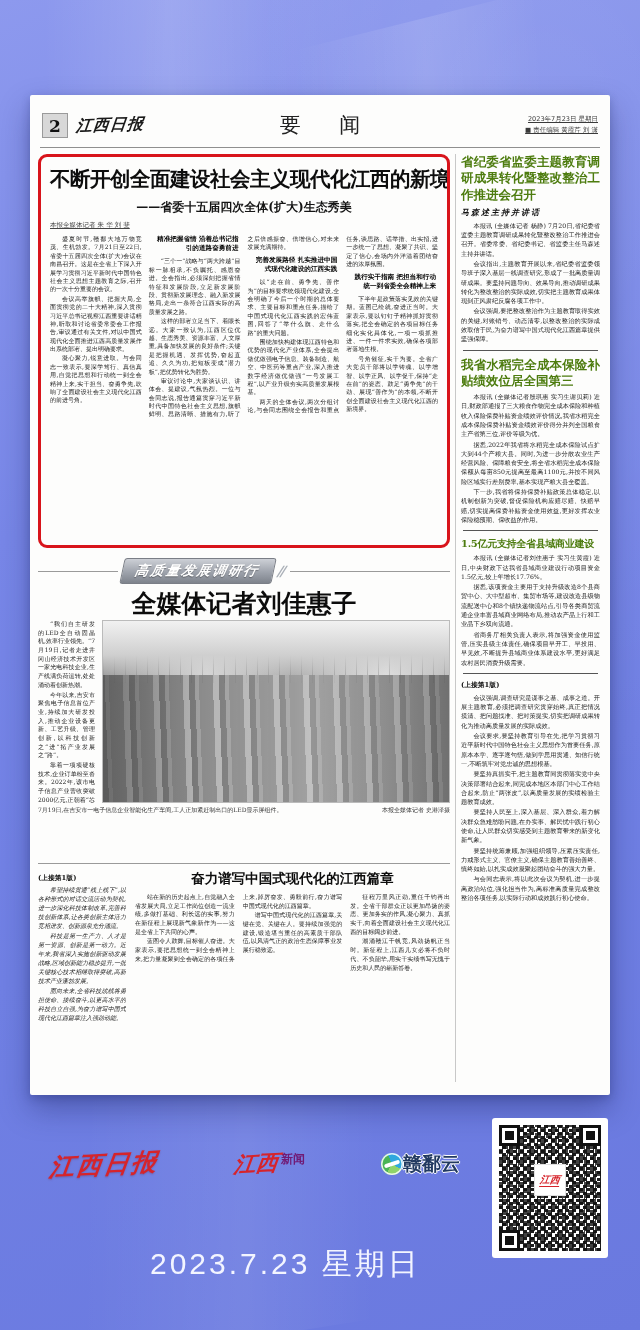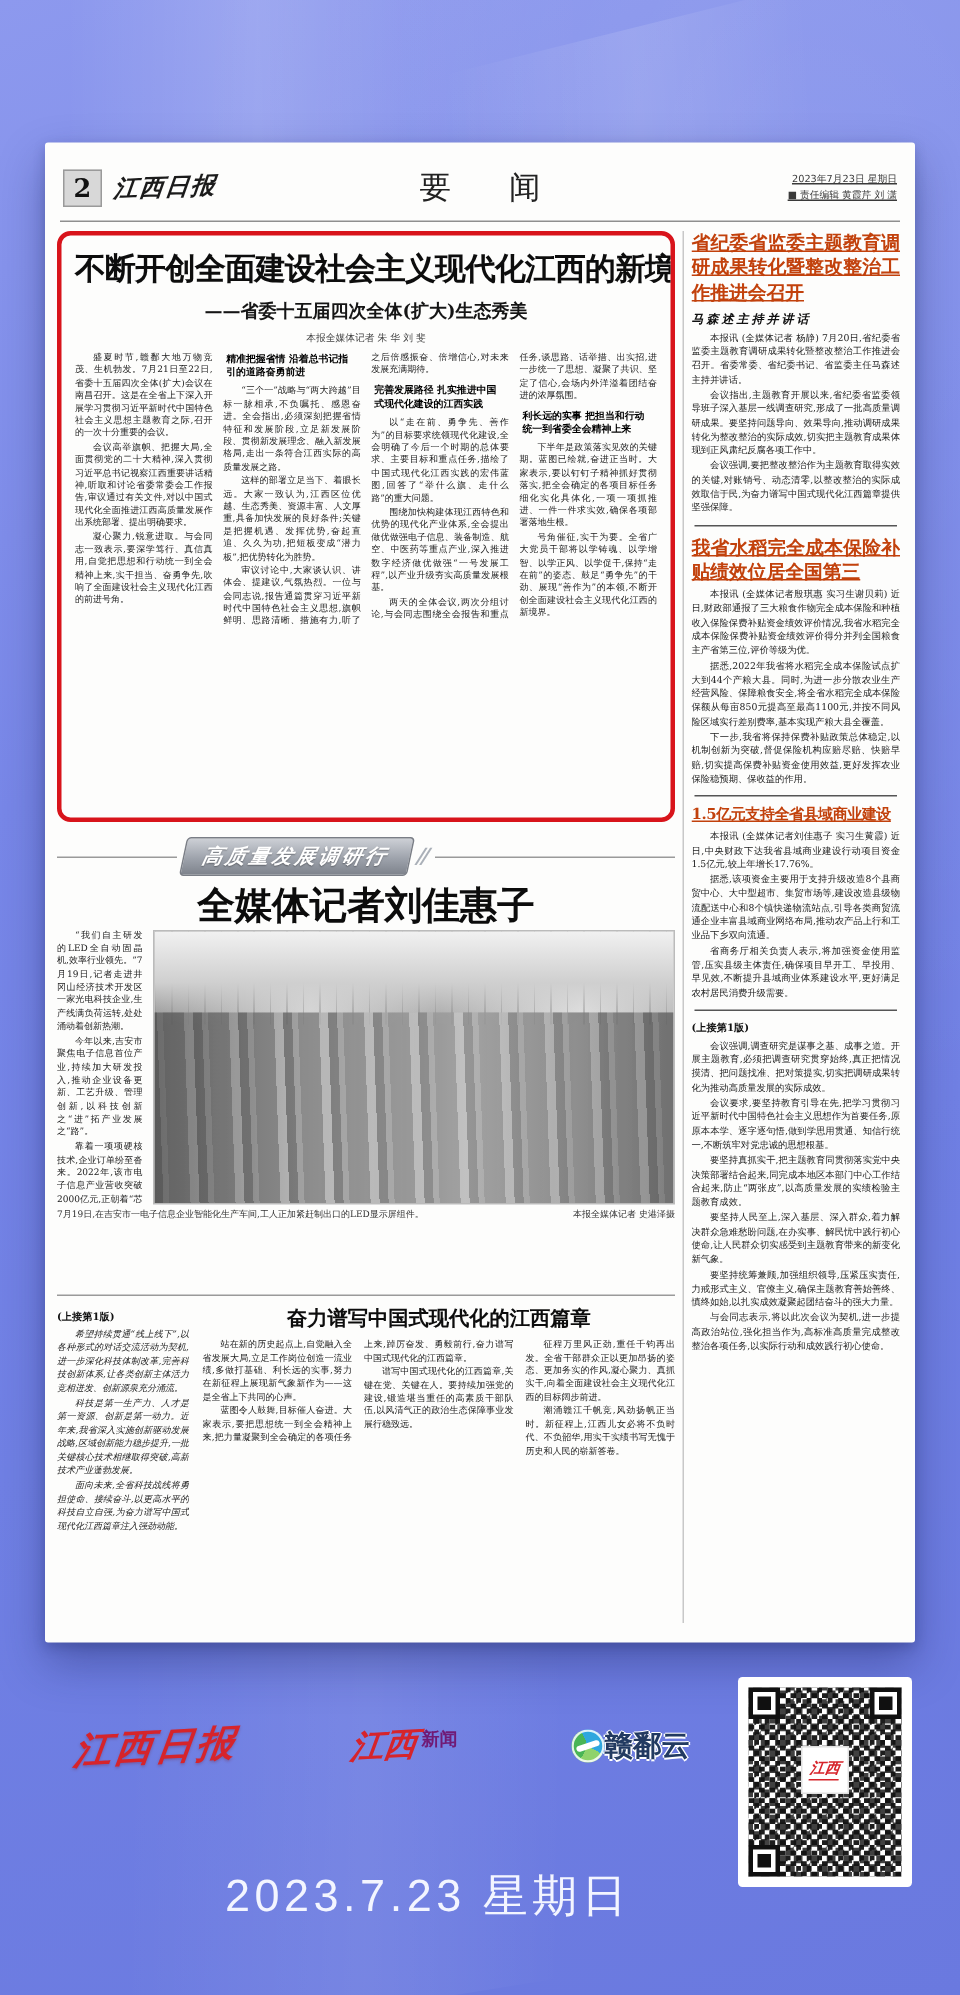--- a/index.html
+++ b/index.html
@@ -36,31 +36,31 @@
   .mast-meta { text-align:right; font-size:6.5px; color:#3a3a3a; line-height:1.7;
                font-family:"DejaVu Sans","Liberation Sans",sans-serif;text-decoration:underline; }
   .mast-rule { position:absolute; top:52px; left:10px; right:10px; border-top:1px solid #8f8f8f; }
 
   
   .lead-box { position:absolute; left:8px; top:59px; width:412px; height:394px;
               border:3px solid #d8141b; border-radius:9px; padding:5px 9px; overflow:hidden; }
   .lead-box h1 { font-size:20.5px; font-weight:bold; text-align:center; color:#0d0d0d;
                  letter-spacing:-0.5px; margin-top:3px; white-space:nowrap; }
   .lead-box h2 { font-size:12px; font-weight:bold; text-align:center; color:#151515; margin-top:6px; }
-  .lead-byline { font-size:6.5px; text-align:center; color:#444; margin-top:5px; margin-bottom:5px; }
+  .lead-byline { font-size:6.5px; color:#444; margin-top:5px; margin-bottom:5px;text-decoration:underline; }
   .cols4 { height:296px; overflow:hidden; columns:4; column-gap:7px;
            font-size:6px; line-height:1.4; color:#222; text-align:justify; }
   .para { text-indent:2em; margin-bottom:1px; }
-  .subhead { font-size:6.6px; text-align:left; margin:4px 2px; color:#000; }
+  .subhead { font-size:6.6px; text-align:right; margin:4px 2px; color:#000; }
 
   
   .vrule { position:absolute; left:425px; top:59px; height:928px; border-left:1px solid #c8c8c8; }
   .right-col { position:absolute; left:431px; top:59px; width:139px; height:928px; overflow:hidden; }
-  .right-col h3 { font-size:12.5px; font-weight:bold; color:#c2410c; line-height:1.3;
-                  text-align:justify;text-decoration:underline; }
+  .right-col h3 { font-size:12.5px; font-weight:bold; color:#4d7c0f; line-height:1.3;
+                  text-align:justify; }
   .right-col .one-line { font-size:10px; white-space:nowrap; letter-spacing:-0.3px; }
   .kicker { font-size:8px; font-weight:bold; font-style:italic; letter-spacing:2px;
             color:#111; margin:4px 0 3px; }
   .rbody { font-size:6.2px; line-height:1.5; color:#222; text-align:justify; margin-top:3px; }
   .divider { border:none; border-top:1px solid #555; margin:6px 2px; }
   .cont-note { font-weight:bold; font-size:6.8px; margin:3px 0 2px; color:#111; }
 
   
   .feature { position:absolute; left:8px; top:463px; width:412px; }
   .badge-row { display:flex; align-items:center; height:26px; }
@@ -173,21 +173,21 @@
         <p class="para">会议高举旗帜、把握大局,全面贯彻党的二十大精神,深入贯彻习近平总书记视察江西重要讲话精神,听取和讨论省委常委会工作报告,审议通过有关文件,对以中国式现代化全面推进江西高质量发展作出系统部署、提出明确要求。</p>
         <p class="para">凝心聚力,锐意进取。与会同志一致表示,要深学笃行、真信真用,自觉把思想和行动统一到全会精神上来,实干担当、奋勇争先,吹响了全面建设社会主义现代化江西的前进号角。</p>
         <h4 class="subhead">精准把握省情 沿着总书记指引的道路奋勇前进</h4>
         <p class="para">“三个一”战略与“两大跨越”目标一脉相承,不负嘱托、感恩奋进。全会指出,必须深刻把握省情特征和发展阶段,立足新发展阶段、贯彻新发展理念、融入新发展格局,走出一条符合江西实际的高质量发展之路。</p>
         <p class="para">这样的部署立足当下、着眼长远。大家一致认为,江西区位优越、生态秀美、资源丰富、人文厚重,具备加快发展的良好条件;关键是把握机遇、发挥优势,奋起直追、久久为功,把短板变成“潜力板”,把优势转化为胜势。</p>
         <p class="para">审议讨论中,大家谈认识、讲体会、提建议,气氛热烈。一位与会同志说,报告通篇贯穿习近平新时代中国特色社会主义思想,旗帜鲜明、思路清晰、措施有力,听了之后倍感振奋、倍增信心,对未来发展充满期待。</p>
         <h4 class="subhead">完善发展路径 扎实推进中国式现代化建设的江西实践</h4>
         <p class="para">以“走在前、勇争先、善作为”的目标要求统领现代化建设,全会明确了今后一个时期的总体要求、主要目标和重点任务,描绘了中国式现代化江西实践的宏伟蓝图,回答了“举什么旗、走什么路”的重大问题。</p>
         <p class="para">围绕加快构建体现江西特色和优势的现代化产业体系,全会提出做优做强电子信息、装备制造、航空、中医药等重点产业,深入推进数字经济做优做强“一号发展工程”,以产业升级夯实高质量发展根基。</p>
         <p class="para">两天的全体会议,两次分组讨论,与会同志围绕全会报告和重点任务,谈思路、话举措、出实招,进一步统一了思想、凝聚了共识、坚定了信心,会场内外洋溢着团结奋进的浓厚氛围。</p>
-        <h4 class="subhead">利长远的实事 把担当和行动统一到省委全会精神上来</h4>
+        <h4 class="subhead">践行实干指南 把担当和行动统一到省委全会精神上来</h4>
         <p class="para">下半年是政策落实见效的关键期。蓝图已绘就,奋进正当时。大家表示,要以钉钉子精神抓好贯彻落实,把全会确定的各项目标任务细化实化具体化,一项一项抓推进、一件一件求实效,确保各项部署落地生根。</p>
         <p class="para">号角催征,实干为要。全省广大党员干部将以学铸魂、以学增智、以学正风、以学促干,保持“走在前”的姿态、鼓足“勇争先”的干劲、展现“善作为”的本领,不断开创全面建设社会主义现代化江西的新境界。</p>
       </div>
   </section>
 
   <div class="vrule"></div>
 
   <aside class="right-col">
     <article>
       <h3>省纪委省监委主题教育调研成果转化暨整改整治工作推进会召开</h3>

